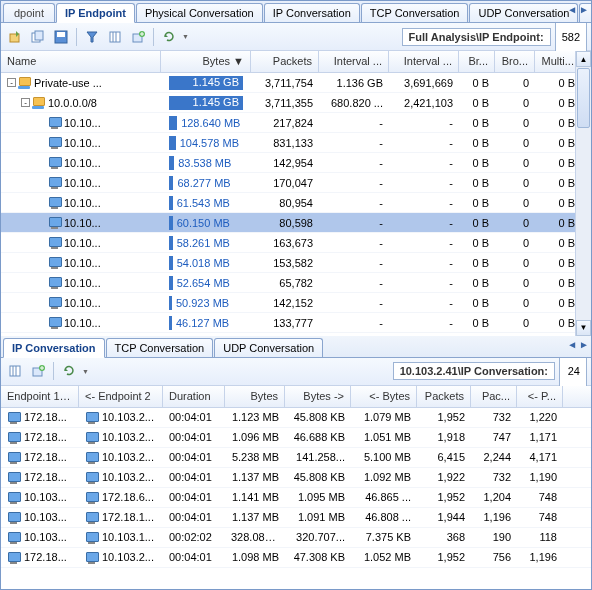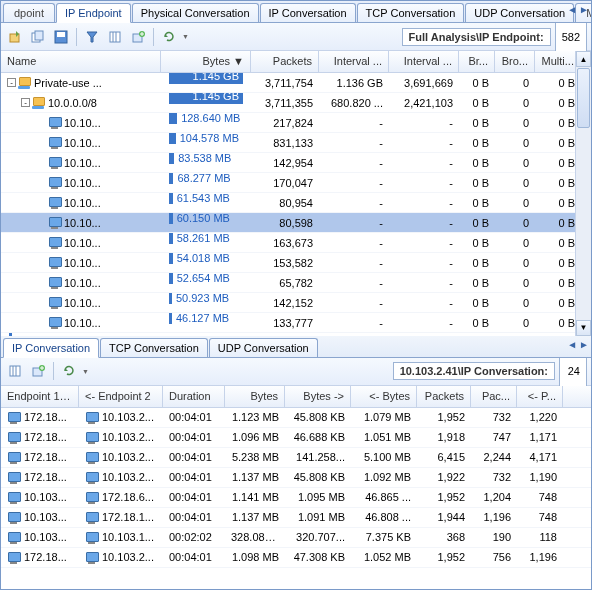--- a/index.html
+++ b/index.html
@@ -1,20 +1,20 @@
 <!DOCTYPE html>
 <html><head>
 <meta charset="utf-8">
 <style>
 *{box-sizing:border-box;margin:0;padding:0;font-family:Tahoma,Segoe UI,sans-serif;font-size:11px;color:#000}
 body{width:592px;height:590px;background:#fff;overflow:hidden;display:flex;flex-direction:column;border:1px solid #7a9ac9}
 .tabs{display:flex;background:linear-gradient(#e8effb,#d8e4f7);height:22px;align-items:flex-end;border-bottom:1px solid #8aa5ce;padding-left:2px;position:relative}
 .tabs.sub{background:linear-gradient(#f0f5fc,#e3ecf9)}
 .tab{background:linear-gradient(#f8fbff,#e7effb);border:1px solid #8aa5ce;border-bottom:none;border-radius:3px 3px 0 0;padding:3px 8px;margin-right:1px;cursor:pointer;white-space:nowrap}
-.tab.active{background:#fff;border-bottom:1px solid #fff;margin-bottom:-1px;color:#15428b;font-weight:normal}
+.tab.active{background:#fff;border-bottom:1px solid #fff;margin-bottom:-1px;color:#15428b;font-weight:bold}
 .tab.clipped{color:#444;padding:3px 10px}
 .tabnav{position:absolute;right:2px;top:3px;display:flex;gap:2px}
 .tabnav span{cursor:pointer;color:#3a66a7;font-size:10px}
 .toolbar{display:flex;align-items:center;background:linear-gradient(#f5f9fe,#e6eefb);height:28px;border-bottom:1px solid #c6d3e9;padding:0 4px;gap:3px}
 .tbtn{width:20px;height:20px;border:1px solid transparent;border-radius:2px;display:flex;align-items:center;justify-content:center;cursor:pointer}
 .tsep{width:1px;height:18px;background:#b5c6de;margin:0 2px}
 .path{margin-left:auto;display:flex;align-items:center;gap:4px}
 .pathlabel{background:#fff;border:1px solid #9cb3d4;padding:2px 6px;font-weight:bold;color:#333}
 .pathcount{background:#fff;border:1px solid #9cb3d4;padding:17px 6px;text-align:right;min-width:28px}
 .pane{flex:1;overflow:hidden;display:flex;flex-direction:column;position:relative}
@@ -27,21 +27,21 @@
 .cell{padding:0 6px;overflow:hidden;white-space:nowrap;text-overflow:ellipsis}
 .cell.num{text-align:right}
 .tree{display:flex;align-items:center;gap:2px;height:100%}
 .exp{width:9px;height:9px;border:1px solid #8a8a8a;display:inline-flex;align-items:center;justify-content:center;font-size:8px;line-height:7px;cursor:pointer;background:#fff}
 .ico-net{width:14px;height:12px;display:inline-block;position:relative}
 .ico-net::before{content:"";position:absolute;width:10px;height:7px;background:#f6c253;border:1px solid #c9942f;top:0;left:1px;border-radius:1px}
 .ico-net::after{content:"";position:absolute;width:12px;height:3px;background:#5aa0e8;bottom:0;left:0;border-radius:1px}
 .ico-host{width:14px;height:12px;display:inline-block;position:relative}
 .ico-host::before{content:"";position:absolute;width:11px;height:8px;background:#6aa7e8;border:1px solid #3a6da5;top:0;left:1px;border-radius:1px}
 .ico-host::after{content:"";position:absolute;width:7px;height:2px;background:#888;bottom:0;left:3px}
-.barcell{display:flex;align-items:flex-end;height:100%;padding:8px}
+.barcell{display:flex;align-items:center;height:100%;padding:8px}
 .bar{height:14px;background:#3a76c9}
 .barval{color:#1e5dbf;padding-left:4px}
 .scroll-v{position:absolute;right:0;top:0;bottom:0;width:16px;background:#e9eef7;border-left:1px solid #c6d3e9;display:flex;flex-direction:column}
 .sb-btn{height:16px;background:linear-gradient(#f5f9ff,#dbe6f6);border:1px solid #b5c6de;display:flex;align-items:center;justify-content:center;font-size:8px;cursor:pointer}
 .sb-thumb{flex:0 0 60px;background:linear-gradient(#eaf1fc,#cfddf3);border:1px solid #9fb7d9;border-radius:2px;margin:1px}
 .sb-track{flex:1}
 
 .t-c0{width:160px}.t-c1{width:90px}.t-c2{width:68px}.t-c3{width:70px}.t-c4{width:70px}.t-c5{width:36px}.t-c6{width:40px}.t-c7{width:46px}
 
 .b-c0{width:78px}.b-c1{width:84px}.b-c2{width:62px}.b-c3{width:60px}.b-c4{width:66px}.b-c5{width:66px}.b-c6{width:54px}.b-c7{width:46px}.b-c8{width:46px}

